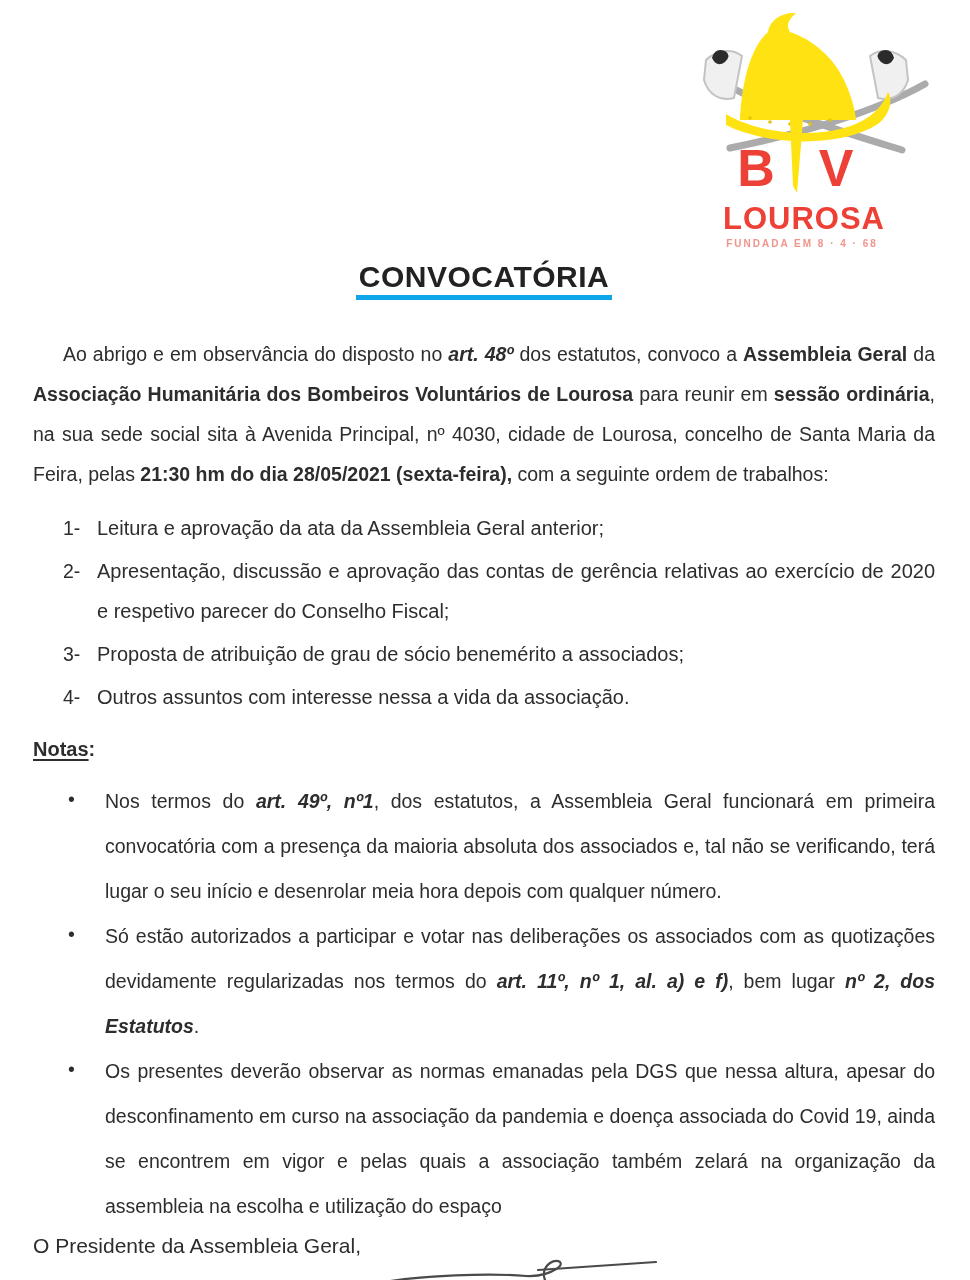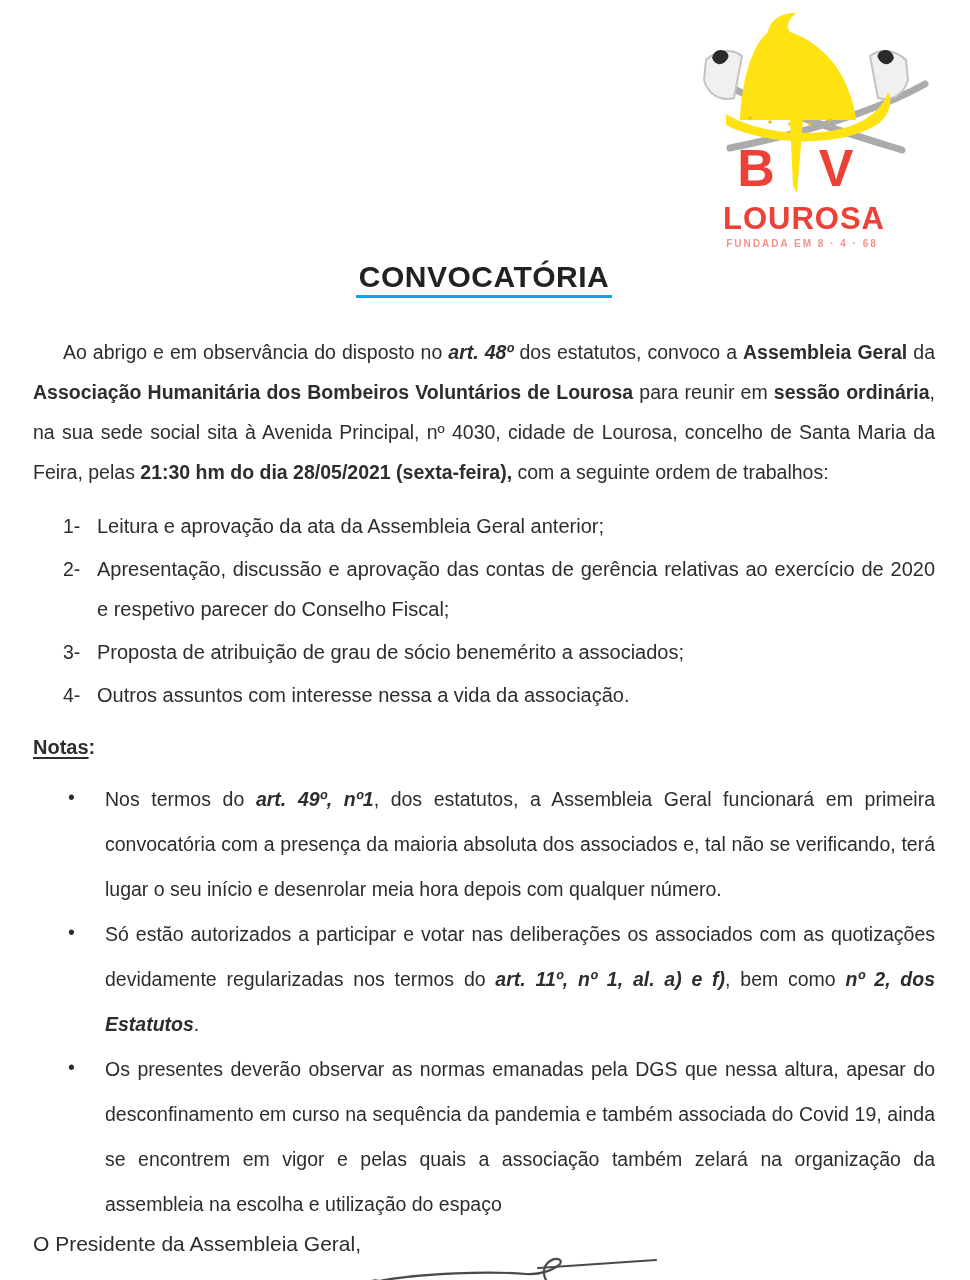--- a/index.html
+++ b/index.html
@@ -18,21 +18,21 @@
   .handle { stroke:#ABABAB; stroke-width:7; fill:none; stroke-linecap:round; }
   .blade  { fill:#F0F0F0; stroke:#C3C3C3; stroke-width:2; }
   .curl   { fill:#2b2b2b; }
   .helmet { fill:#FFE212; }
   .rivet  { fill:#E3C50A; }
 
   
   .title { text-align:center; margin:0; padding-top:258px; }
   .title span {
     display:inline-block; font-size:30px; font-weight:bold; letter-spacing:.5px;
-    color:#222; border-bottom:3px solid #0ea5e9; padding:0 3px 1px;
+    color:#222; border-bottom:5px solid #0ea5e9; padding:0 3px 1px;
   }
 
   
   .para {
     font-size:19.5px; line-height:40px; text-align:justify;
     text-indent:30px; margin:34px 0 0 0;
   }
   .i  { font-style:italic;font-weight:bold; }
   .b  { font-weight:bold; }
   .bu { font-weight:bold; text-decoration-thickness:2px; text-underline-offset:3px; }
@@ -123,25 +123,25 @@
 
     <div class="notas"><span class="label">Notas</span><span class="colon">:</span></div>
 
     <div class="bullets">
       <div class="bullet">
         <span class="dot">•</span>
         <p class="bullet-text" style="margin:0"><span>Nos termos do </span><span class="i">art. 49º, nº1</span><span>, dos estatutos, a Assembleia Geral funcionará em primeira convocatória com a presença da maioria absoluta dos associados e, tal não se verificando, terá lugar o seu início e desenrolar meia hora depois com qualquer número.</span></p>
       </div>
       <div class="bullet">
         <span class="dot">•</span>
-        <p class="bullet-text" style="margin:0"><span>Só estão autorizados a participar e votar nas deliberações os associados com as quotizações devidamente regularizadas nos termos do </span><span class="i">art. 11º, nº 1, al. a) e f)</span><span>, bem como </span><span class="i">nº 2, dos Estatutos</span><span>.</span></p>
+        <p class="bullet-text" style="margin:0"><span>Só estão autorizados a participar e votar nas deliberações os associados com as quotizações devidamente regularizadas nos termos do </span><span class="i">art. 11º, nº 1, al. a) e f)</span><span>, bem lugar </span><span class="i">nº 2, dos Estatutos</span><span>.</span></p>
       </div>
       <div class="bullet">
         <span class="dot">•</span>
-        <p class="bullet-text" style="margin:0"><span>Os presentes deverão observar as normas emanadas pela DGS que nessa altura, apesar do desconfinamento em curso na sequência da pandemia e também associada do Covid 19, ainda se encontrem em vigor e pelas quais a associação também zelará na organização da assembleia na escolha e utilização do espaço</span></p>
+        <p class="bullet-text" style="margin:0"><span>Os presentes deverão observar as normas emanadas pela DGS que nessa altura, apesar do desconfinamento em curso na associação da pandemia e doença associada do Covid 19, ainda se encontrem em vigor e pelas quais a associação também zelará na organização da assembleia na escolha e utilização do espaço</span></p>
       </div>
     </div>
 
     <p class="pres">O Presidente da Assembleia Geral,</p>
 
     <div class="sig-wrap">
       <svg class="sig-svg" width="300" height="64" viewBox="0 0 300 64">
         <path class="sig-stroke" d="M 4 32 C 0 26 6 22 13 24 C 55 16 125 14 160 17 C 174 18 188 13 194 7 C 197 2 190 0 184 4 C 177 9 176 17 181 25 C 185 31 189 37 184 43 C 180 47 174 43 177 36 C 180 28 191 24 197 28 C 202 31 199 39 194 42 C 200 36 209 32 214 36 C 218 39 215 45 210 47 C 217 41 226 38 231 42 C 236 46 239 52 247 48 C 253 45 258 48 254 54 C 249 60 238 60 228 56"></path>
         <path class="sig-stroke" d="M 172 11 L 290 3"></path>
         <line class="sig-rule" x1="8" y1="54" x2="286" y2="54"></line>

